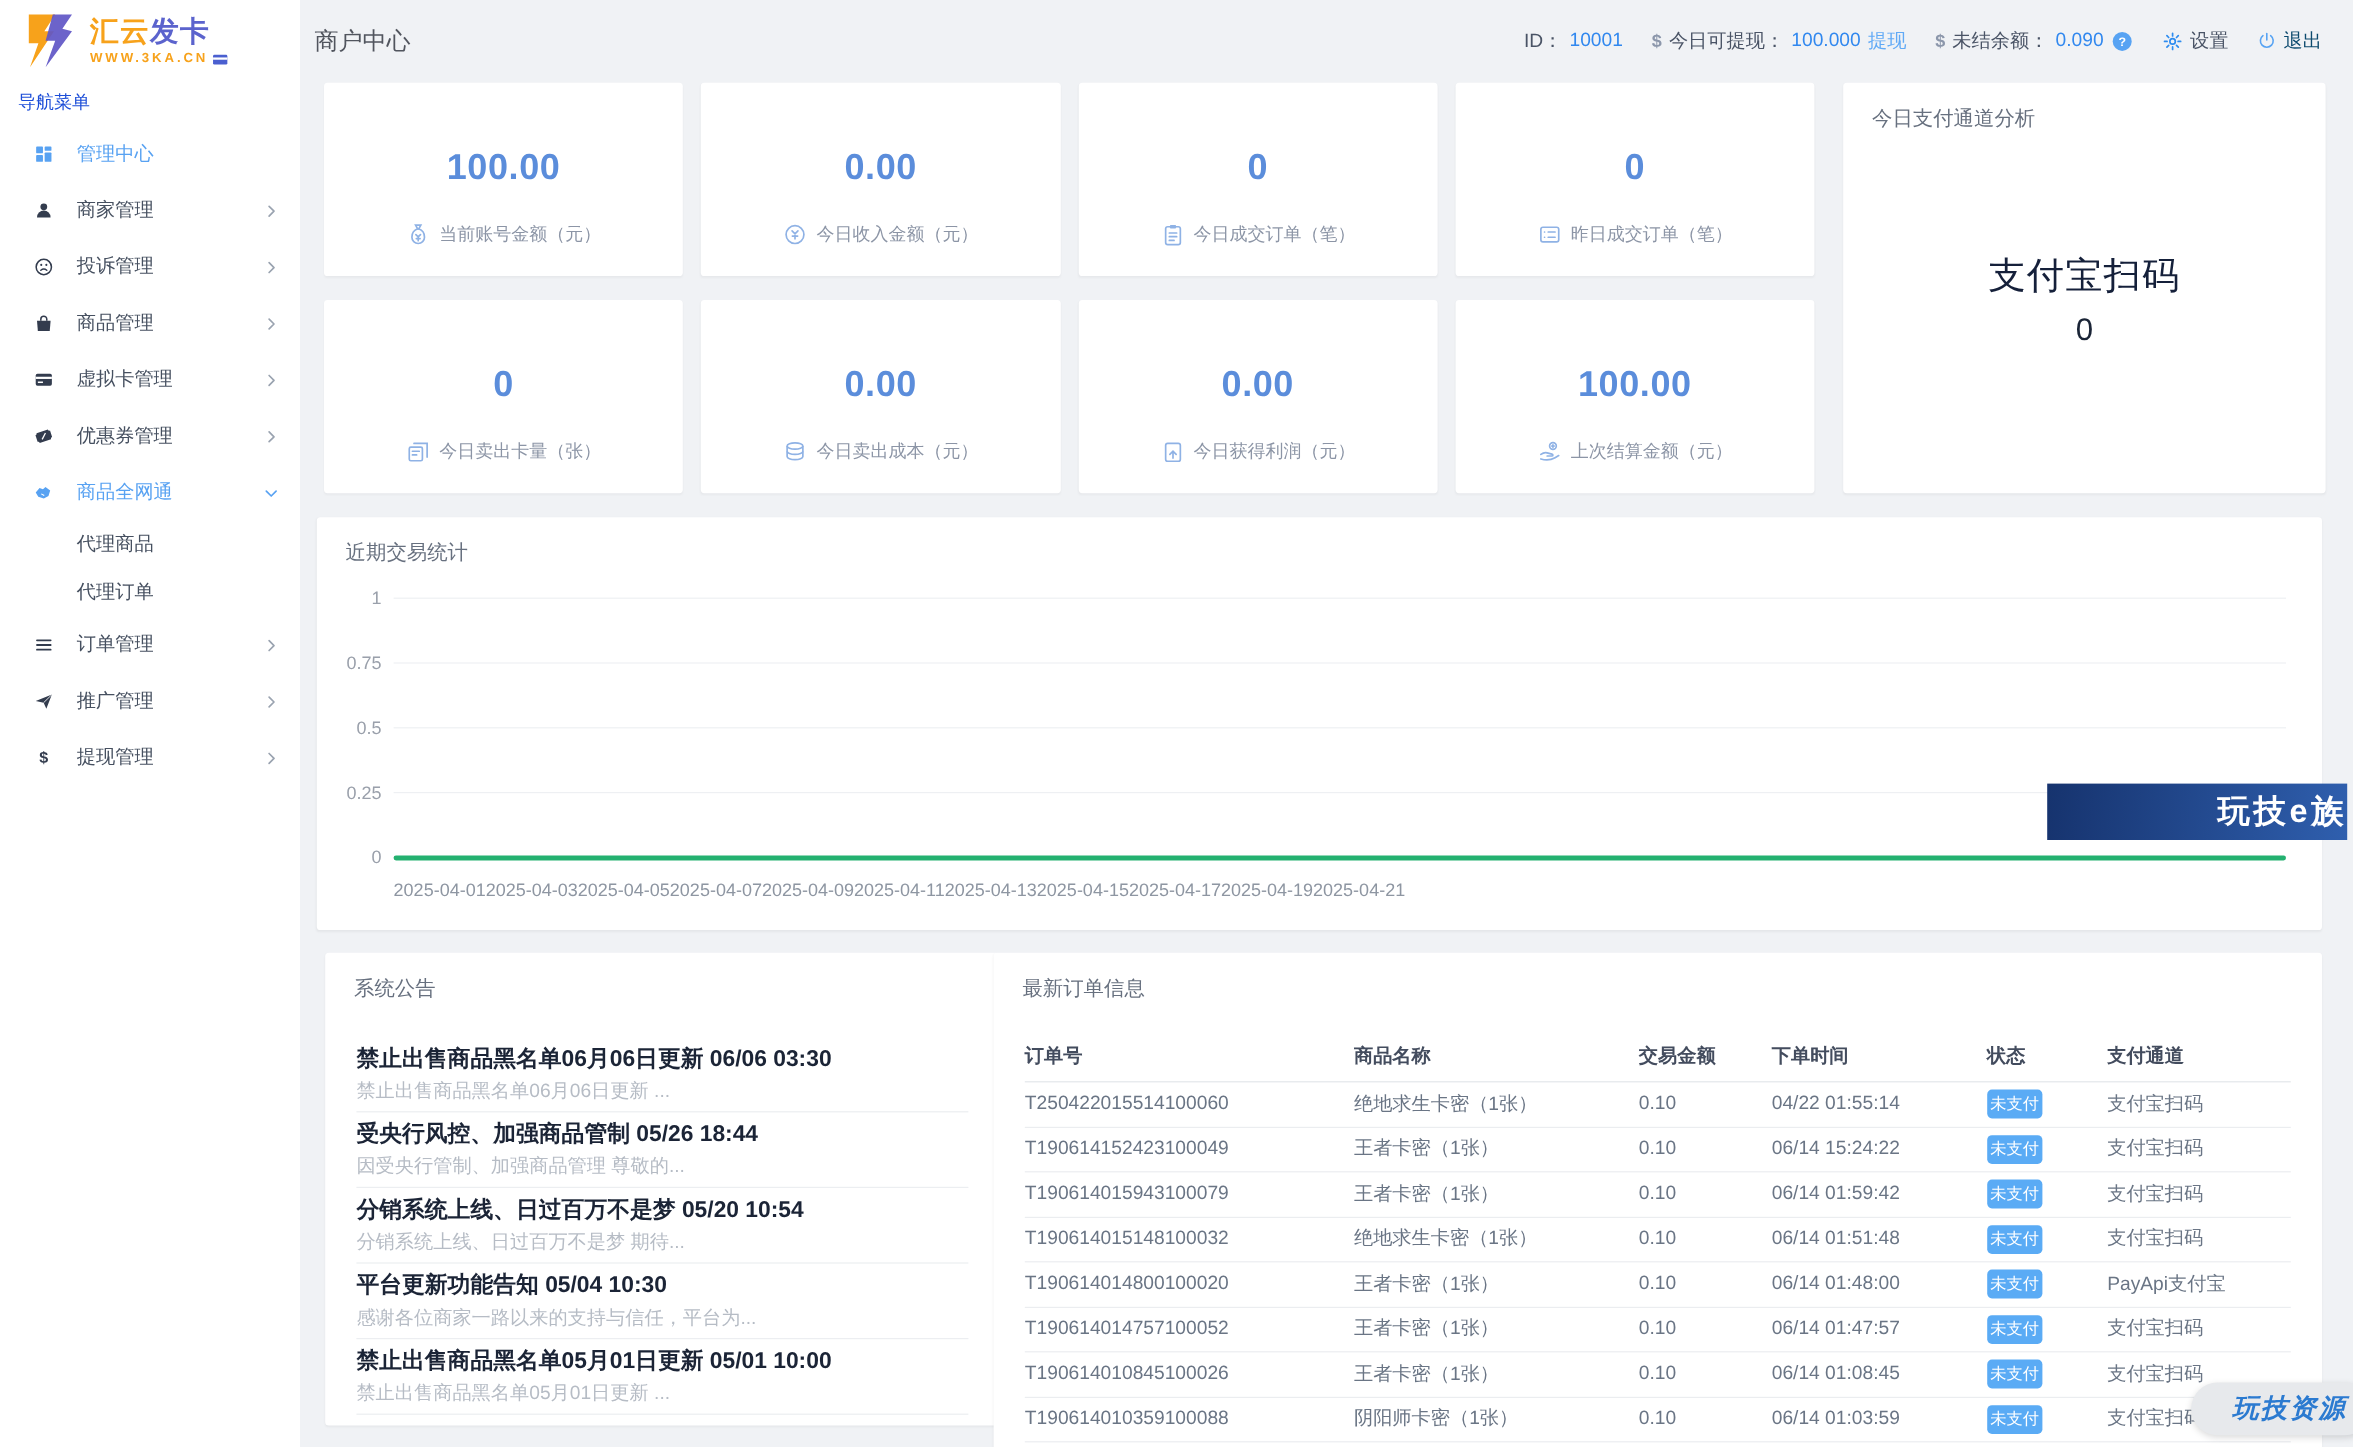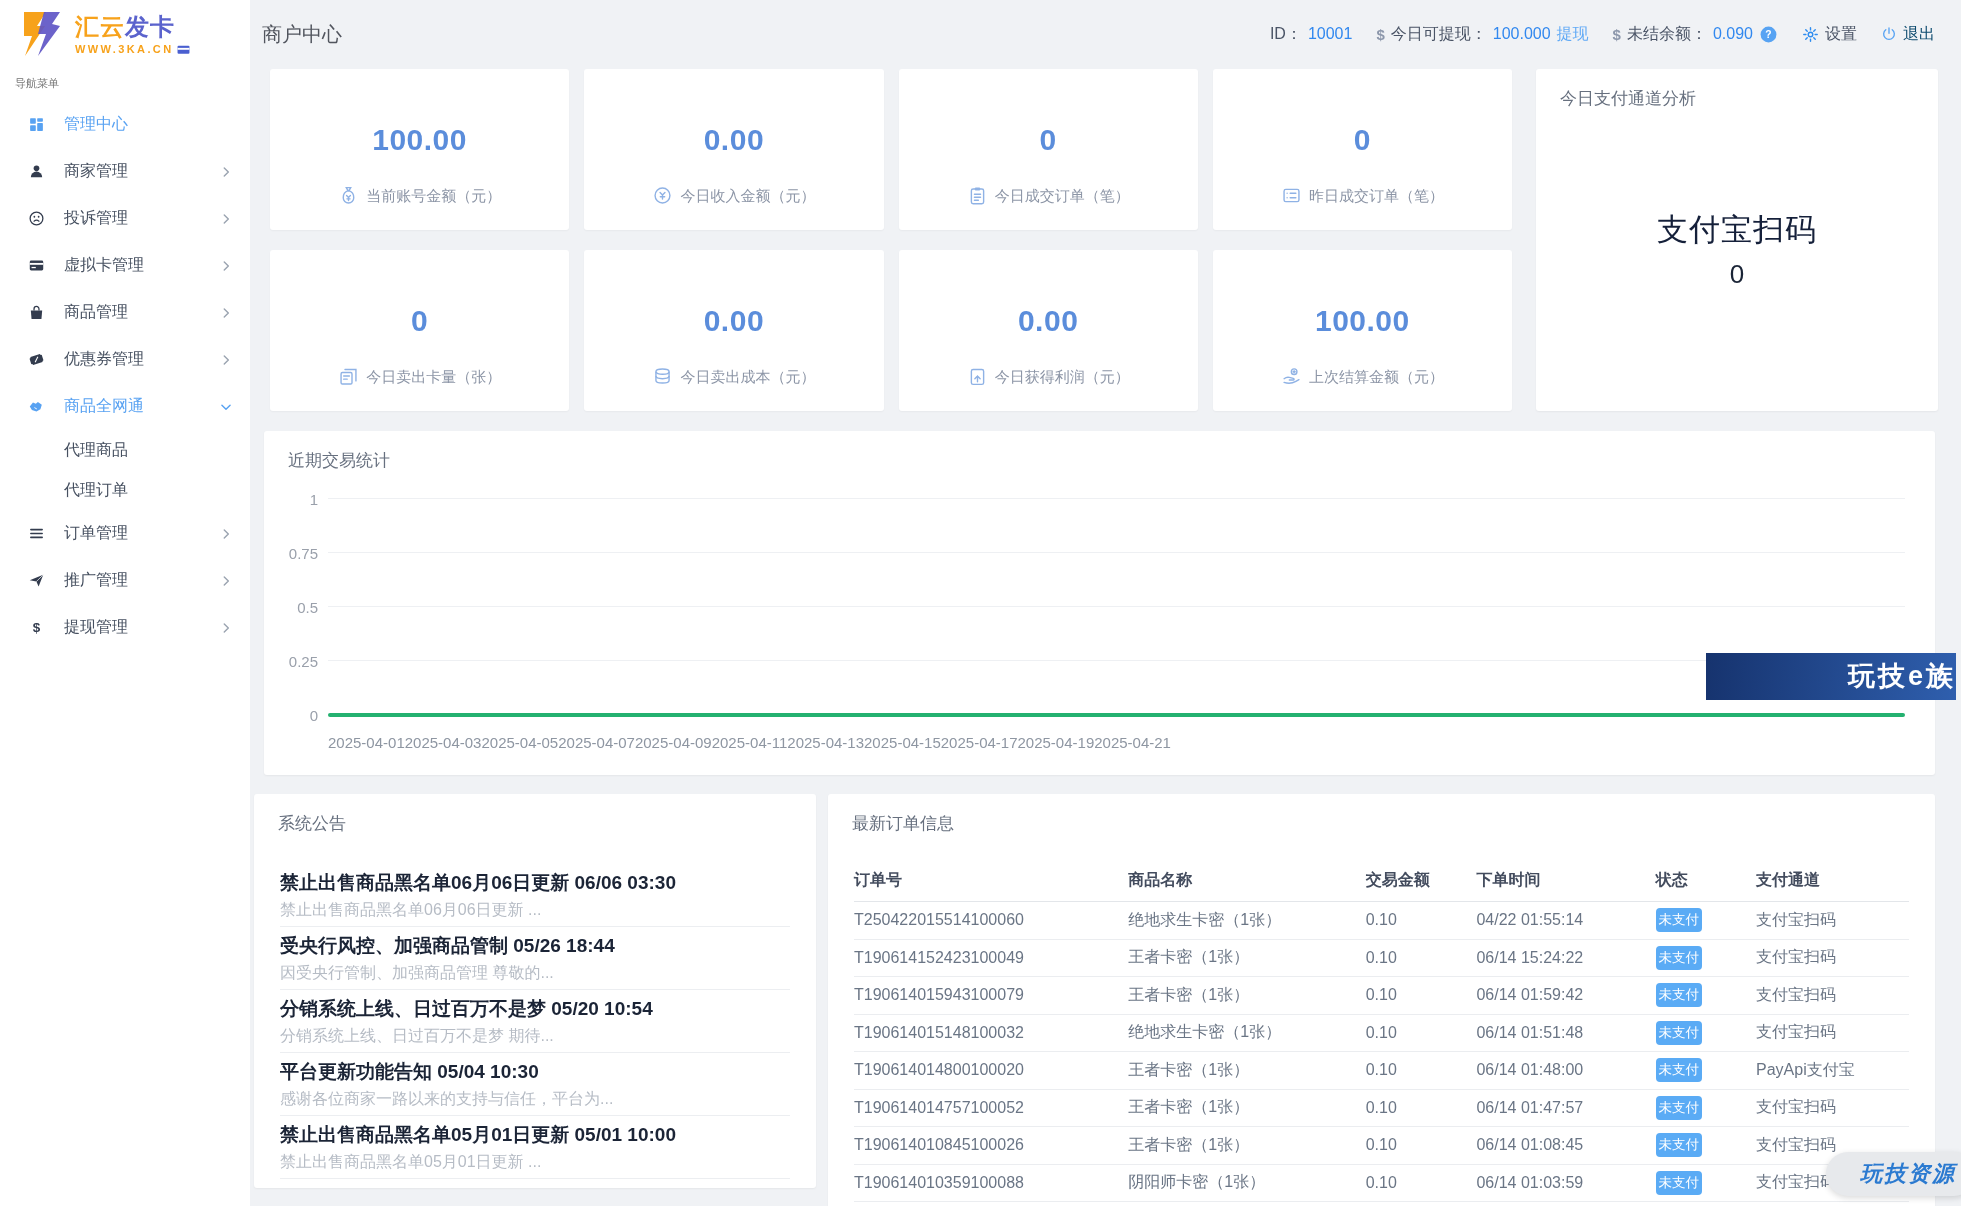--- a/index.html
+++ b/index.html
@@ -10,21 +10,21 @@
 .icn svg{width:100%;height:100%;display:block}
 
 
 .sidebar{position:absolute;left:0;top:0;width:250px;height:1206px;background:#fff;z-index:4}
 .logo{height:68px;display:flex;align-items:center;padding-left:18px;gap:9px;cursor:pointer}
 .logo-mark{width:48px;height:52px}
 .logo-name{font-size:24px;font-weight:bold;letter-spacing:1px;line-height:28px}
 .ln-a{color:#f7a21b}.ln-b{color:#5b63cd}
 .logo-site{font-size:11px;font-weight:bold;color:#f7a21b;letter-spacing:2.4px;display:flex;align-items:center;gap:3px;margin-top:2px}
 .site-card-icon{width:13px;height:11px}
-.nav-label{margin:8px 0 4px 15px;font-size:11px;color:#737373}
+.nav-label{margin:8px 0 4px 15px;font-size:15px;color:#1d4ed8}
 .menu{margin-top:10px}
 .menu-item{position:relative;height:47px;display:flex;align-items:center;padding-left:28px;font-size:16px;color:#465060;cursor:pointer}
 .menu-item .mi-icon{width:17px;height:17px;color:#333c4e;flex:none}
 .mi-label{margin-left:19px}
 .mi-chev{position:absolute;right:17px;width:14px;height:14px;color:#9aa3b0}
 .menu-item.active,.menu-item.active .mi-icon,.menu-item.active .mi-chev{color:#58a2f2}
 .submenu-item{height:40px;line-height:40px;padding-left:64px;font-size:16px;color:#465060;cursor:pointer}
 
 
 .hdr{position:absolute;left:250px;top:0;width:1711px;height:68px;display:flex;align-items:center;padding:0 26px 0 12px}
@@ -61,21 +61,21 @@
 
 .chartp{left:264px;top:431px;width:1671px;height:344px}
 .plot{position:absolute;left:64px;right:30px;top:68px;bottom:60px}
 .gridline{position:absolute;left:0;right:0;height:1px;background:#eef0f3}
 .ylab{position:absolute;left:-58px;width:48px;text-align:right;font-size:15px;color:#9aa0ab;transform:translateY(-50%)}
 .series-line{position:absolute;left:0;right:0;bottom:-2px;height:4px;border-radius:2px}
 .xlabels{position:absolute;left:64px;right:30px;bottom:24px;display:flex;justify-content:flex-start}
 .xlab{font-size:15px;color:#8e96a2;white-space:nowrap}
 
 
-.annp{left:254px;top:794px;width:562px;height:394px}
+.annp{left:271px;top:794px;width:562px;height:394px}
 .ann-list{margin:36px 26px 0 26px}
 .ann-item{padding-bottom:5px;margin-bottom:6px;border-bottom:1px solid #eceef1;cursor:pointer}
 .ann-title{font-size:19px;font-weight:bold;color:#1b2436;line-height:26px;white-space:nowrap;overflow:hidden}
 .ann-excerpt{font-size:16px;color:#b6bcc5;line-height:23px;margin-top:2px;white-space:nowrap;overflow:hidden}
 
 
 .ordersp{left:828px;top:794px;width:1107px;height:478px}
 .table{margin:0 26px}
 .thead,.trow{display:grid;grid-template-columns:26% 22.5% 10.5% 17% 9.5% 14.5%;align-items:center}
 .thead{margin-top:26px;height:42px;border-bottom:1px solid #e3e6ea;font-size:16px;font-weight:bold;color:#434c5e}
@@ -150,40 +150,40 @@
         <span class="mi-label">投诉管理</span>
         <span class="icn mi-chev">
           <svg viewBox="0 0 24 24" fill="none" stroke="currentColor" stroke-width="2.4" stroke-linecap="round" stroke-linejoin="round">
             <path d="M9 5l7 7-7 7"></path>
           </svg>
         </span>
       </li>
       <li class="menu-item">
         <span class="icn mi-icon">
           <svg viewBox="0 0 24 24">
+            <path d="M8.5 9V7a3.5 3.5 0 0 1 7 0v2" fill="none" stroke="currentColor" stroke-width="1.8"></path>
+            <path d="M4 9h16l-1 12H5z" fill="currentColor"></path>
+          </svg>
+        </span>
+        <span class="mi-label">商品管理</span>
+        <span class="icn mi-chev">
+          <svg viewBox="0 0 24 24" fill="none" stroke="currentColor" stroke-width="2.4" stroke-linecap="round" stroke-linejoin="round">
+            <path d="M9 5l7 7-7 7"></path>
+          </svg>
+        </span>
+      </li>
+      <li class="menu-item">
+        <span class="icn mi-icon">
+          <svg viewBox="0 0 24 24">
             <rect x="2.5" y="5" width="19" height="14" rx="2" fill="currentColor"></rect>
             <rect x="2.5" y="8.4" width="19" height="2.6" fill="#fff"></rect>
             <rect x="5" y="14" width="6" height="1.8" fill="#fff"></rect>
           </svg>
         </span>
         <span class="mi-label">虚拟卡管理</span>
-        <span class="icn mi-chev">
-          <svg viewBox="0 0 24 24" fill="none" stroke="currentColor" stroke-width="2.4" stroke-linecap="round" stroke-linejoin="round">
-            <path d="M9 5l7 7-7 7"></path>
-          </svg>
-        </span>
-      </li>
-      <li class="menu-item">
-        <span class="icn mi-icon">
-          <svg viewBox="0 0 24 24">
-            <path d="M8.5 9V7a3.5 3.5 0 0 1 7 0v2" fill="none" stroke="currentColor" stroke-width="1.8"></path>
-            <path d="M4 9h16l-1 12H5z" fill="currentColor"></path>
-          </svg>
-        </span>
-        <span class="mi-label">商品管理</span>
         <span class="icn mi-chev">
           <svg viewBox="0 0 24 24" fill="none" stroke="currentColor" stroke-width="2.4" stroke-linecap="round" stroke-linejoin="round">
             <path d="M9 5l7 7-7 7"></path>
           </svg>
         </span>
       </li>
       <li class="menu-item">
         <span class="icn mi-icon">
           <svg viewBox="0 0 24 24">
             <g transform="rotate(-18 12 12)">

